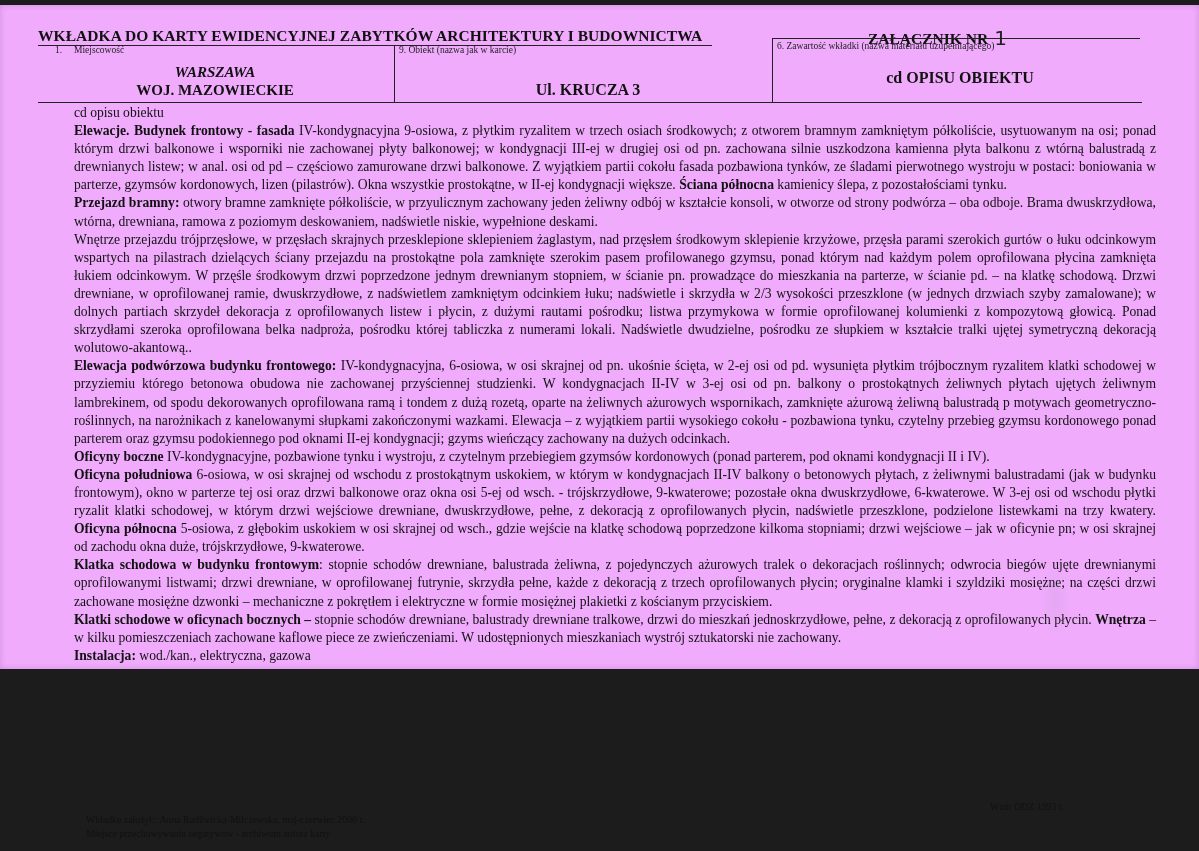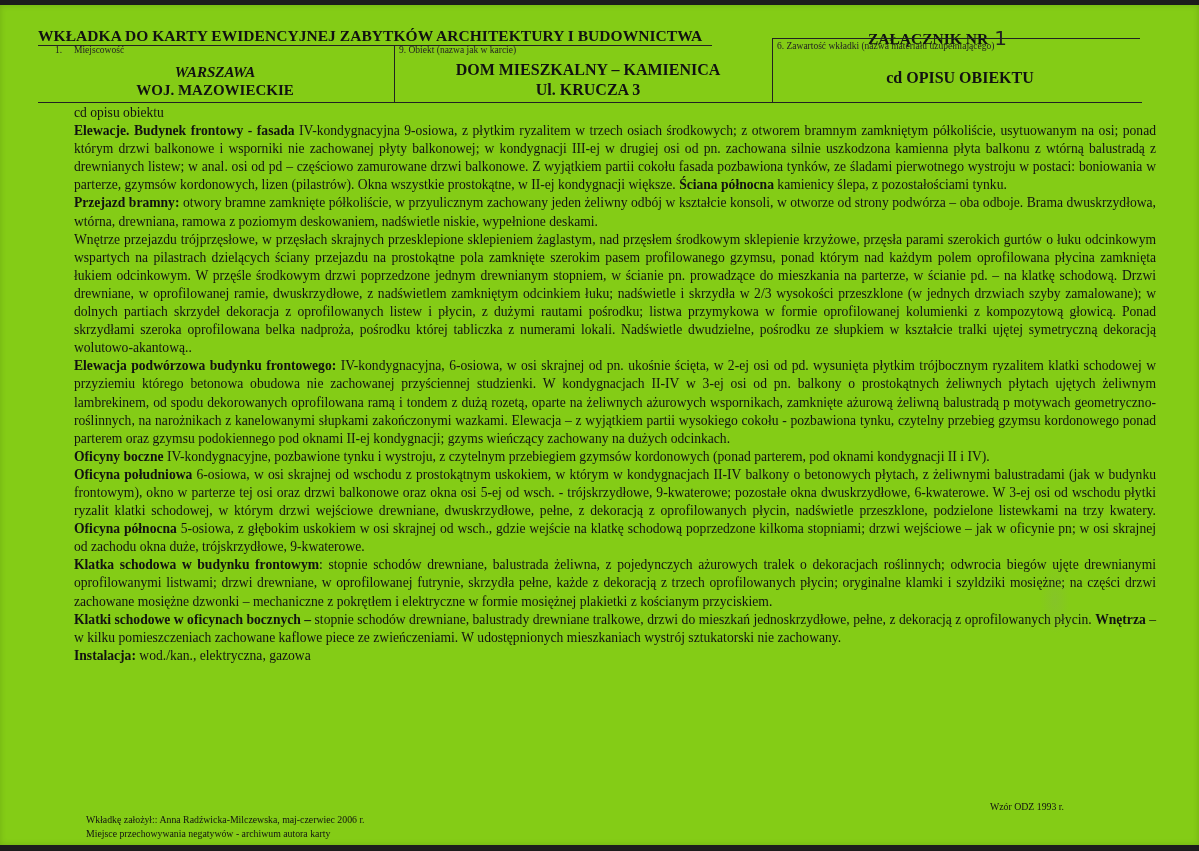--- a/index.html
+++ b/index.html
@@ -3,22 +3,22 @@
 <meta charset="utf-8">
 <style>
   html, body { margin: 0; padding: 0; }
   body {
     width: 1199px; height: 851px; overflow: hidden;
     background: #1c1c1c;
     font-family: "Liberation Serif", serif;
     color: #111;
   }
   .page {
-    position: absolute; left: 0; top: 5px; width: 1199px; height: 840px;
-    background: #84cc16;
+    position: absolute; left: 0; top: 5px; width: 1199px; height: 664px;
+    background: #f0abfc;
     box-shadow: inset 0 0 6px rgba(0,0,0,0.15);
   }
   .title-row {
     position: absolute; left: 38px; top: 20px; width: 1000px; height: 20px;
   }
   .main-title {
     position: absolute; left: 0; top: 2px;
     font-weight: bold; font-size: 15.5px; letter-spacing: 0.05px; white-space: nowrap;
   }
   .annex {
@@ -75,21 +75,20 @@
   <div class="hline" style="left:772px; top:33px; width:368px;"></div>
   <div class="hline" style="left:38px; top:97px; width:1104px;"></div>
   <div class="vline" style="left:394px; top:40px; height:58px;"></div>
   <div class="vline" style="left:772px; top:33px; height:65px;"></div>
 
   <div class="cell-label" style="left:55px; top:40px; white-space:pre;">1.     Miejscowość</div>
   <div class="cell-value" style="left:90px; top:59px; width:250px;font-style:italic;">WARSZAWA</div>
   <div class="cell-value" style="left:90px; top:77px; width:250px;">WOJ. MAZOWIECKIE</div>
 
   <div class="cell-label" style="left:399px; top:40px;">9. Obiekt (nazwa jak w karcie)</div>
-  <div class="cell-value" style="left:408px; top:56px; width:360px; font-size:16px;">DOM MIESZKALNY – KAMIENICA</div>
   <div class="cell-value" style="left:408px; top:76px; width:360px; font-size:16px;">Ul. KRUCZA 3</div>
 
   <div class="cell-label" style="left:777px; top:36px;">6. Zawartość wkładki (nazwa materiału uzupełniającego)</div>
   <div class="cell-value" style="left:780px; top:64px; width:360px; font-size:16px;">cd OPISU OBIEKTU</div>
 
   <div class="content">
     <p>cd opisu obiektu</p>
 
     <p><b>Elewacje. Budynek frontowy - fasada</b><span> IV-kondygnacyjna 9-osiowa, z płytkim ryzalitem w trzech osiach środkowych; z otworem bramnym zamkniętym półkoliście, usytuowanym na osi; ponad którym drzwi balkonowe i wsporniki nie zachowanej płyty balkonowej; w kondygnacji III-ej w drugiej osi od pn. zachowana silnie uszkodzona kamienna płyta balkonu z wtórną balustradą z drewnianych listew; w anal. osi od pd – częściowo zamurowane drzwi balkonowe.  Z wyjątkiem partii cokołu fasada pozbawiona tynków, ze śladami pierwotnego wystroju w postaci: boniowania w parterze, gzymsów kordonowych, lizen (pilastrów). Okna wszystkie prostokątne, w II-ej kondygnacji większe. </span><b>Ściana północna</b><span> kamienicy ślepa, z pozostałościami tynku.</span></p>
 

